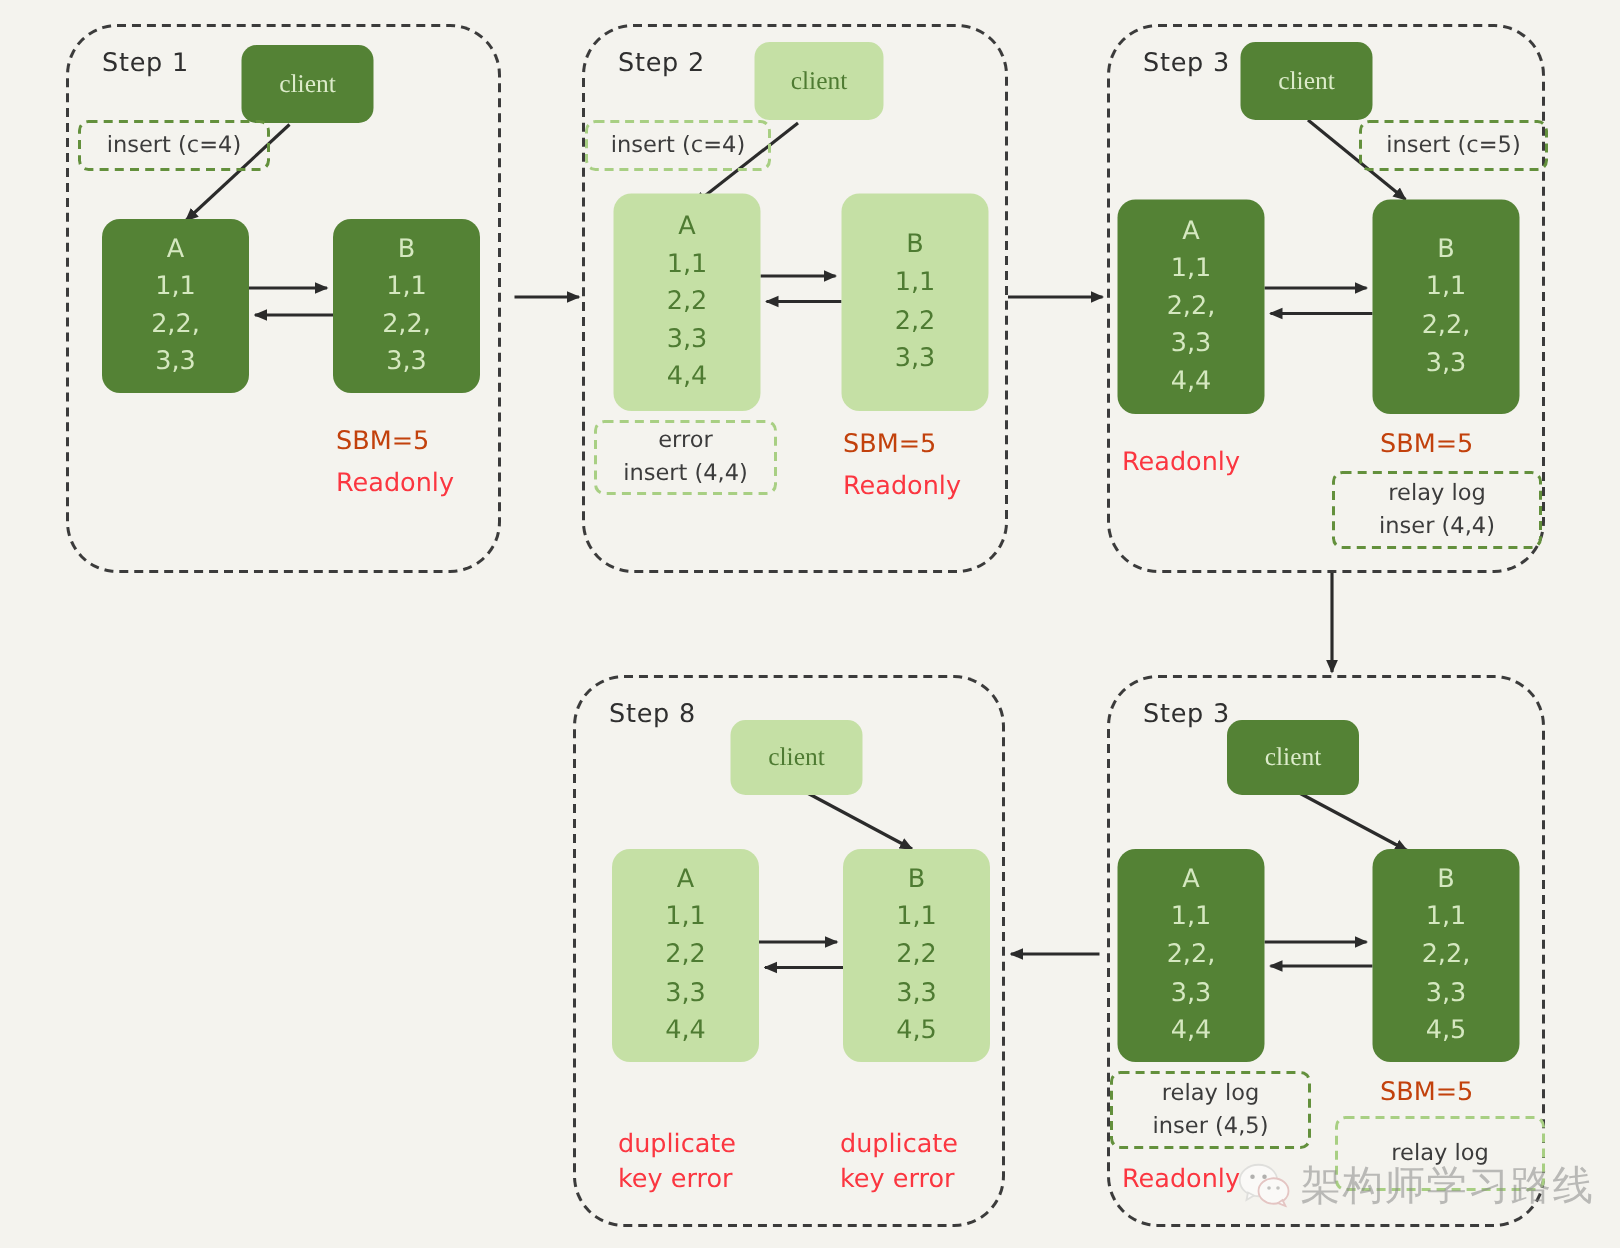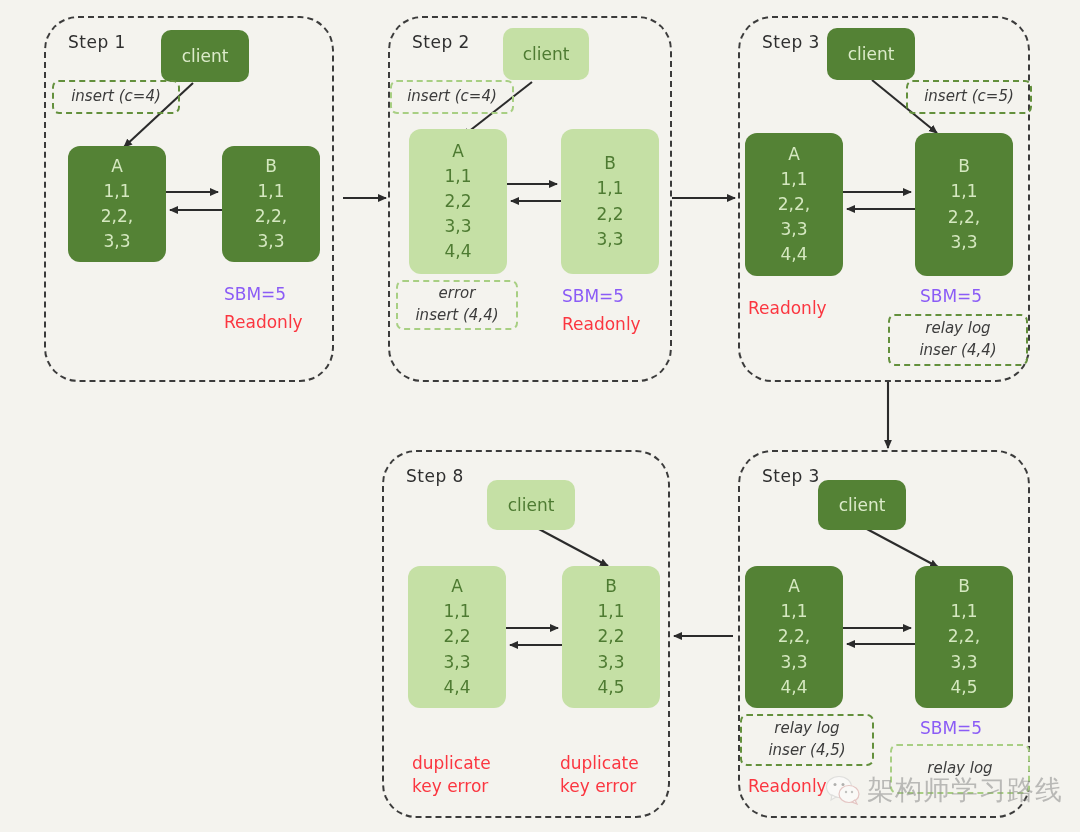--- a/index.html
+++ b/index.html
@@ -41,48 +41,48 @@
   .node.dark  { background: #548235; color: #d5e8c0; }
   .node.light { background: #c5e0a5; color: #4e7b32; }
   .node .ln { font-size: 17px; white-space: nowrap; }
   .node .ttl { font-size: 17px; }
 
   .client {
     position: absolute;
     border-radius: 10px;
     display: flex; align-items: center; justify-content: center;
     font-size: 17px;
+    font-family: Liberation Serif, serif;
   }
   .client.dark  { background: #548235; color: #dcebca; }
   .client.light { background: #c5e0a5; color: #4e7b32; }
 
   
   .chip {
     position: absolute;
     border: 2px dashed #63903c;
     border-radius: 7px;
     color: #3c3c3c;
     font-size: 15px;
     display: flex;
     flex-direction: column;
     align-items: center;
     justify-content: center;
     text-align: center;
     line-height: 1.45;
     background: transparent;
     white-space: nowrap;
-    font-style: italic;
   }
   .chip.pale { border-color: #a8cf83; }
 
   
   .lbl {
     position: absolute;
     font-size: 17px;
-    color: #8b5cf6;
+    color: #c2410c;
     white-space: nowrap;
   }
   .lbl.red { color: #fb3640; }
   .lbl.red2 {
     color: #fb3640; line-height: 1.35;
     white-space: normal; text-align: left;
   }
 
   
   #arrows {

